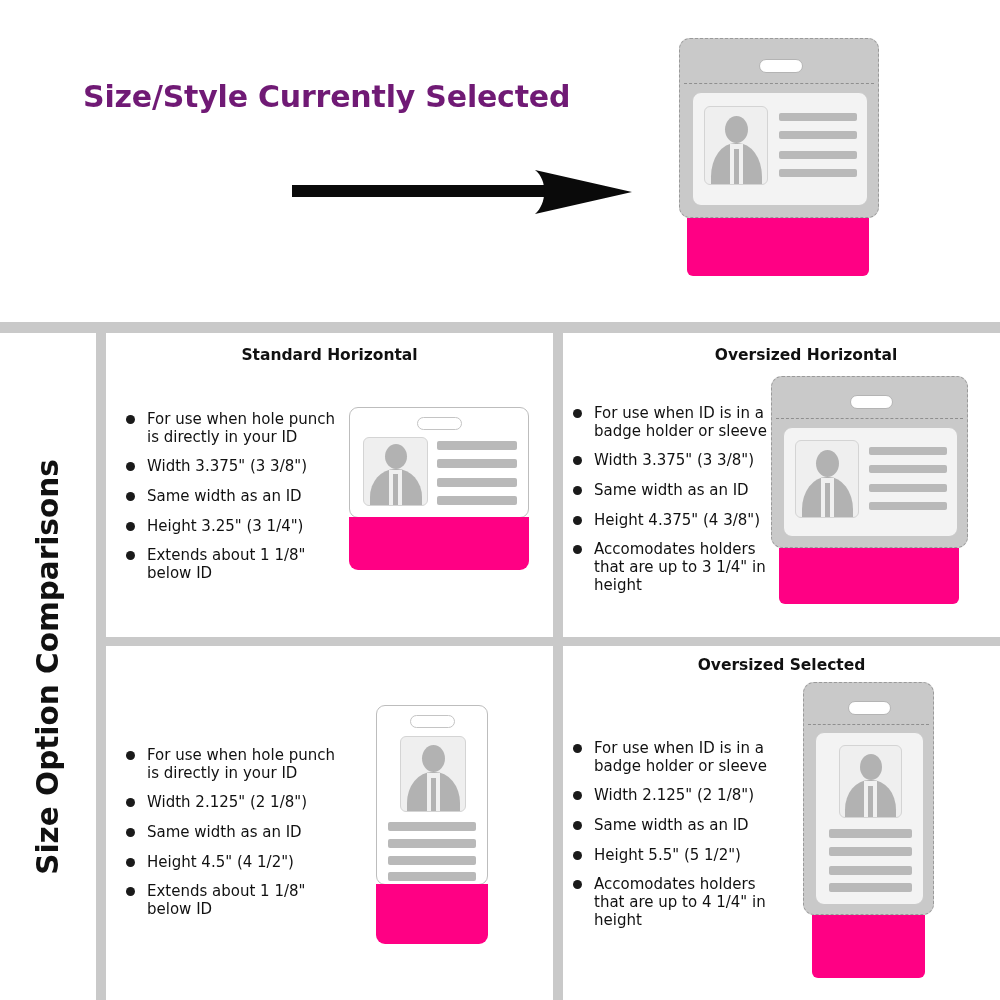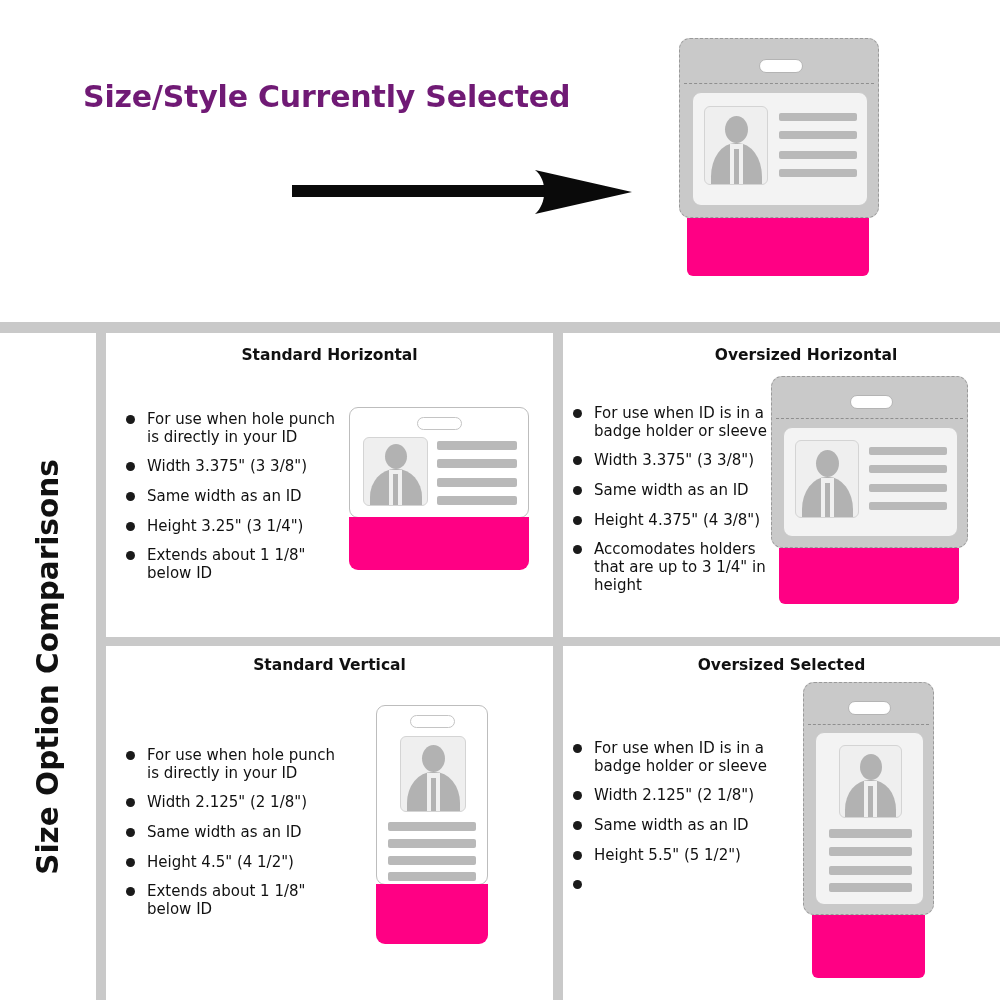--- a/index.html
+++ b/index.html
@@ -233,21 +233,20 @@
           <div class="tline" style="left:85px;top:37px;width:78px;height:8px;"></div>
           <div class="tline" style="left:85px;top:56px;width:78px;height:8px;"></div>
           <div class="tline" style="left:85px;top:74px;width:78px;height:8px;"></div>
         </div>
       </div>
       <div class="pinkbar" style="left:8px;top:172px;width:180px;height:56px;border-radius:0 0 6px 6px;"></div>
     </div>
   </div>
 
   <div class="quad q-bl">
-    <div class="quad-title">Standard Vertical</div>
     <ul class="bullets">
       <li><span class="bullet-dot"></span><span>For use when hole punch is directly in your ID</span></li>
       <li><span class="bullet-dot"></span><span>Width 2.125" (2 1/8")</span></li>
       <li><span class="bullet-dot"></span><span>Same width as an ID</span></li>
       <li><span class="bullet-dot"></span><span>Height 4.5" (4 1/2")</span></li>
       <li><span class="bullet-dot"></span><span>Extends about 1 1/8" below ID</span></li>
     </ul>
     <div class="art">
       <div class="card" style="width:112px;height:180px;">
         <div class="slot" style="left:33px;top:9px;width:45px;height:13px;"></div>
@@ -266,21 +265,21 @@
     </div>
   </div>
 
   <div class="quad q-br">
     <div class="quad-title">Oversized Selected</div>
     <ul class="bullets">
       <li><span class="bullet-dot"></span><span>For use when ID is in a badge holder or sleeve</span></li>
       <li><span class="bullet-dot"></span><span>Width 2.125" (2 1/8")</span></li>
       <li><span class="bullet-dot"></span><span>Same width as an ID</span></li>
       <li><span class="bullet-dot"></span><span>Height 5.5" (5 1/2")</span></li>
-      <li><span class="bullet-dot"></span></li>
+      <li><span class="bullet-dot"></span><span>Accomodates holders that are up to 4 1/4" in height</span></li>
     </ul>
     <div class="art">
       <div class="holder" style="width:131px;height:233px;">
         <div class="holder-slot" style="left:44px;top:18px;width:43px;height:14px;"></div>
         <div class="holder-seam" style="top:41px;"></div>
         <div class="card" style="position:absolute;left:11px;top:49px;width:109px;height:173px;background:#f3f3f3;border-color:#c9c9c9;">
           <div class="photo" style="left:23px;top:12px;width:63px;height:73px;">
             <div class="person-head" style="left:20px;top:8px;width:22px;height:26px;"></div>
             <div class="person-body" style="left:5px;top:34px;width:51px;height:42px;"></div>
             <div class="person-shirt" style="left:24px;top:35px;width:13px;height:39px;"></div>

